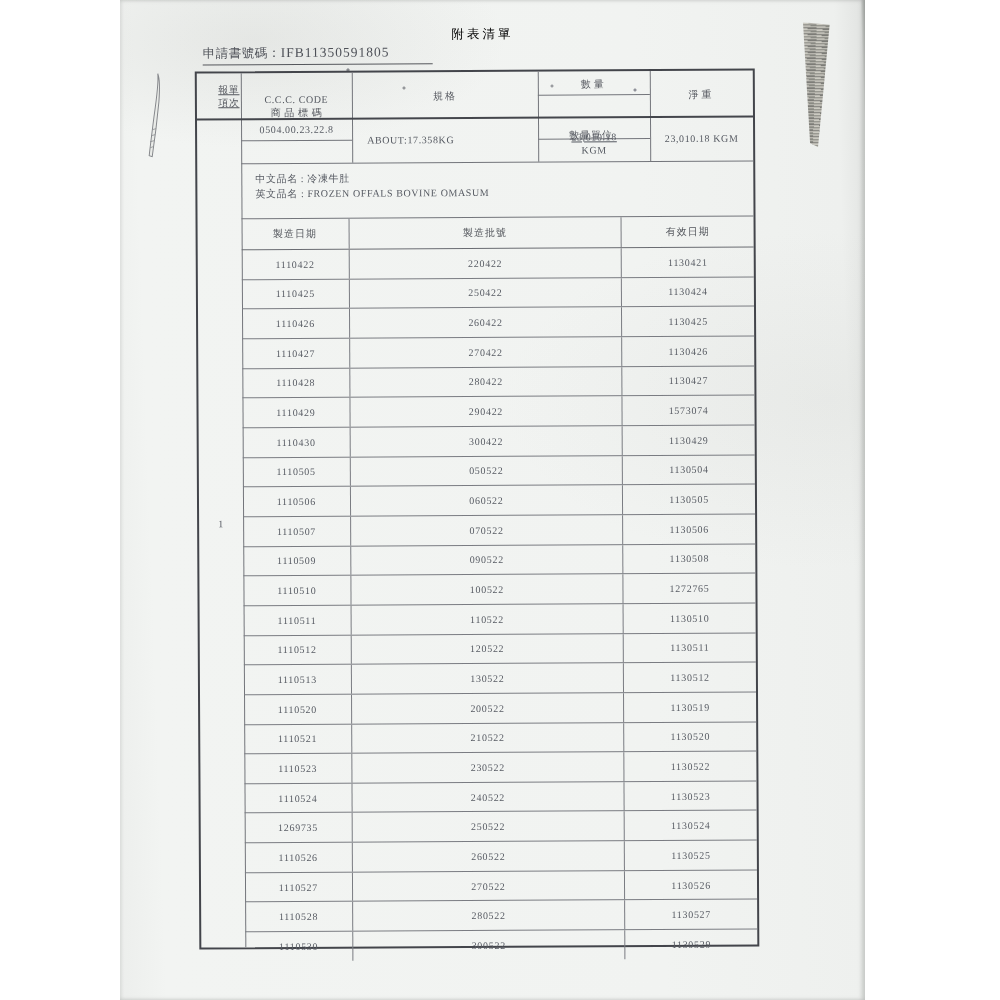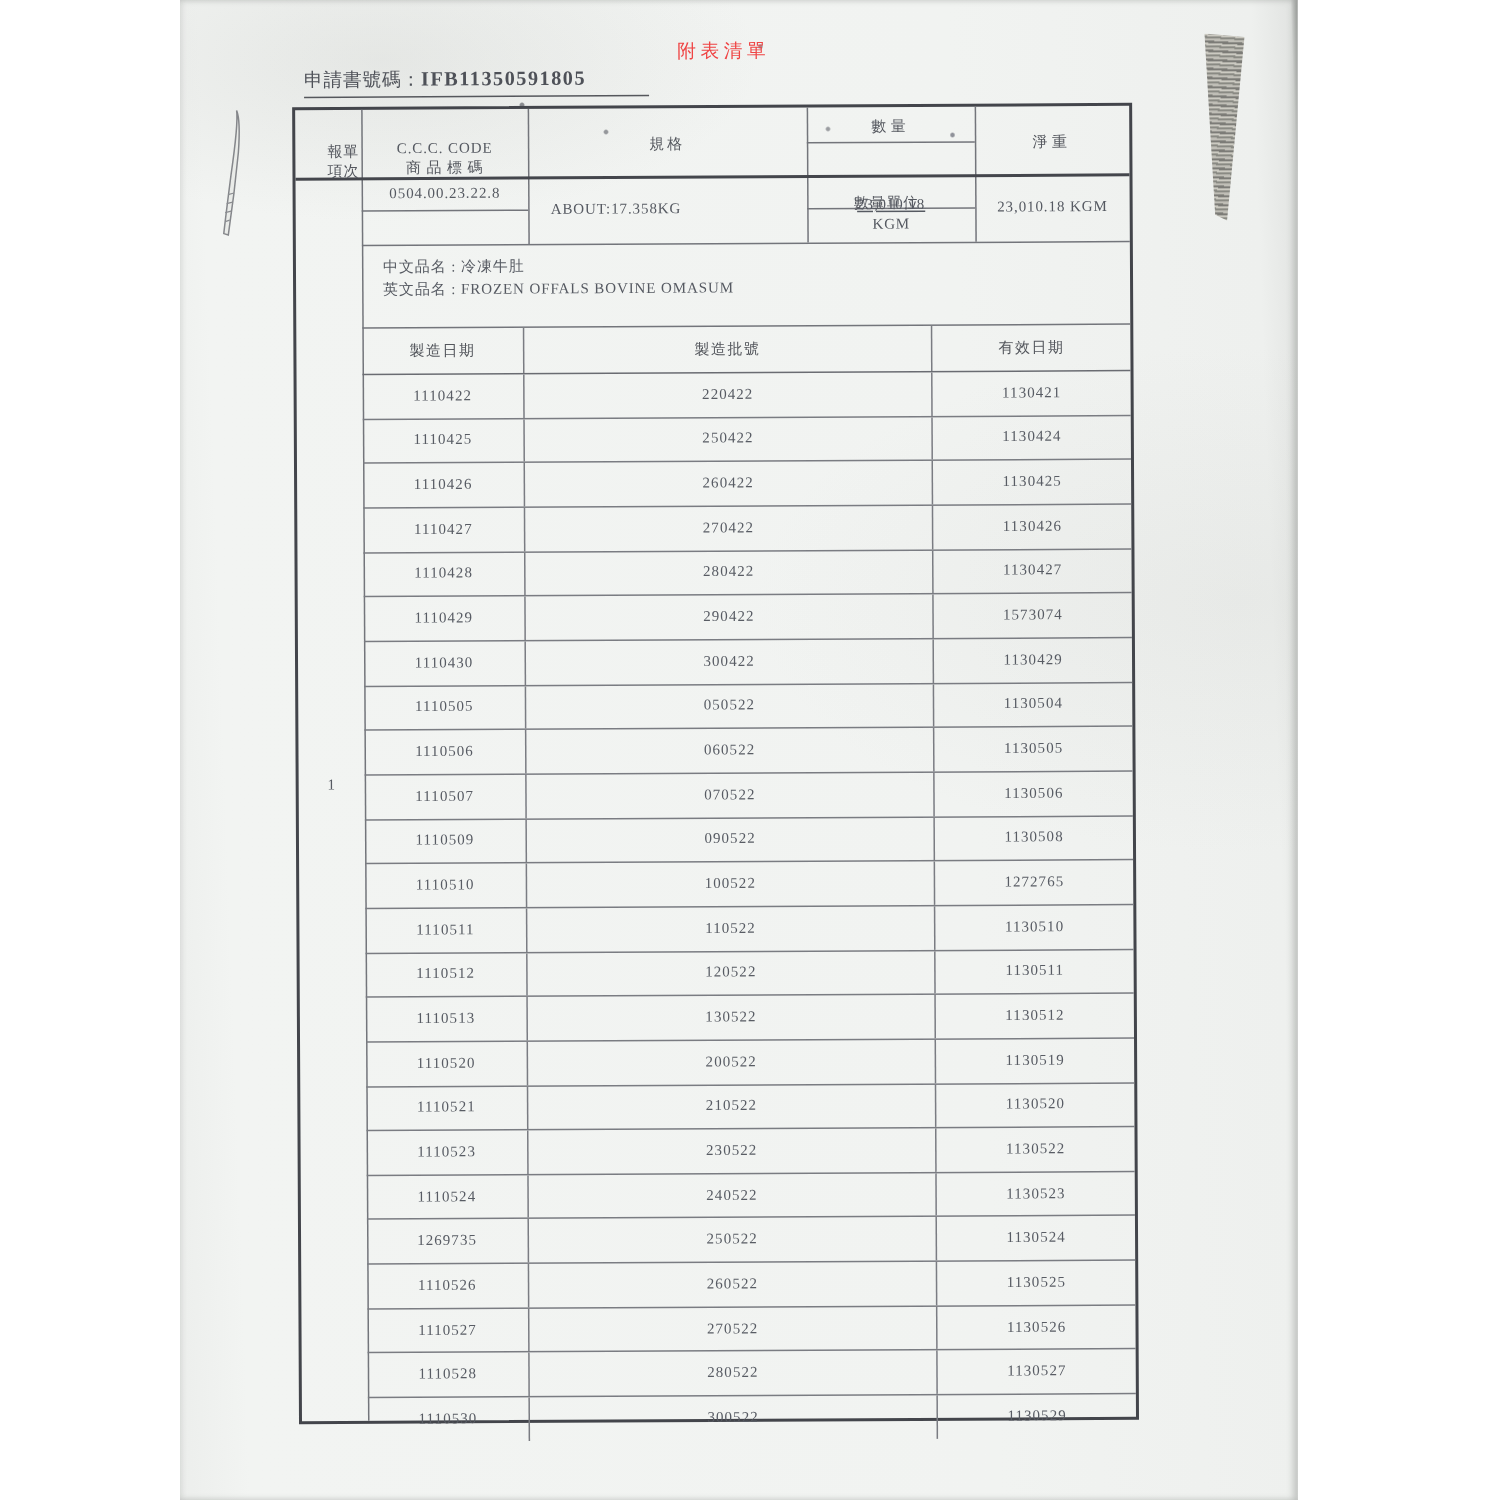--- a/index.html
+++ b/index.html
@@ -25,28 +25,28 @@
       radial-gradient(circle 1.5px at 284px 88px, #95979b 0 1px, rgba(0,0,0,0) 2px),
       radial-gradient(circle 1.5px at 387px 31px, #9a9ca0 0 1px, rgba(0,0,0,0) 2px),
       radial-gradient(circle 1.5px at 515px 90px, #90929a 0 1px, rgba(0,0,0,0) 2px),
       radial-gradient(circle 1.5px at 432px 86px, #9a9ca0 0 .9px, rgba(0,0,0,0) 2px);
   }
   .tilt{position:absolute;left:0;top:0;width:1000px;height:1000px;transform:rotate(-0.3deg);transform-origin:480px 500px;}
 
   
   .doc-title{
     position:absolute;left:430px;top:26px;width:110px;text-align:center;
-    font-size:12.5px;letter-spacing:3px;color:#ef4444;
+    font-size:12.5px;letter-spacing:3px;color:#000000;
   }
   .app-line{
     position:absolute;left:205px;top:44px;width:230px;
     font-size:12.5px;color:#4e5158;border-bottom:1.5px solid #55575c;padding-bottom:2px;
     white-space:nowrap;letter-spacing:.5px;
   }
-  .app-line .num{font-size:13.5px;letter-spacing:1px;font-weight:bold;}
+  .app-line .num{font-size:13.5px;letter-spacing:1px;}
 
   
   .otable{
     position:absolute;left:197px;top:70px;width:556px;height:874px;
     border:2px solid #43454b;background:rgba(255,255,255,.0);
   }
   .vline,.hline{position:absolute;background:#73757b;}
   .vline{width:1px;}
   .hline{height:1px;}
   .hline.thick{height:2px;background:#44464c;}
@@ -96,21 +96,21 @@
     <div class="vline" style="left:44px;top:0;height:874px;"></div>
     <div class="vline" style="left:155px;top:0;height:90px;"></div>
     <div class="vline" style="left:341px;top:0;height:90px;"></div>
     <div class="vline" style="left:453px;top:0;height:90px;"></div>
     <div class="hline" style="left:341px;top:23px;width:112px;"></div>
     <div class="hline thick" style="left:0;top:45px;width:556px;"></div>
     <div class="hline" style="left:44px;top:67px;width:111px;"></div>
     <div class="hline" style="left:341px;top:67px;width:112px;"></div>
     <div class="hline" style="left:44px;top:90px;width:512px;"></div>
 
-    <div class="cellText cjk center" style="left:0;top:22px;width:64px;line-height:13px;">
+    <div class="cellText cjk center" style="left:0;top:10px;width:64px;line-height:13px;text-decoration:underline;">
       <div>報單</div>
       <div>項次</div>
     </div>
     <div class="cellText center" style="left:44px;top:10px;width:111px;line-height:13px;margin-top:10px;">
       <div>C.C.C. CODE</div>
       <div class="cjk">商 品 標 碼</div>
     </div>
     <div class="cellText cjk center" style="left:155px;top:17px;width:186px;letter-spacing:2px;">規格</div>
     <div class="cellText cjk center" style="left:341px;top:6px;width:112px;letter-spacing:3px;">數量</div>
     <div class="cellText cjk center" style="left:338px;top:29px;width:112px;letter-spacing:1px;margin-top:28px;">數量單位</div>

